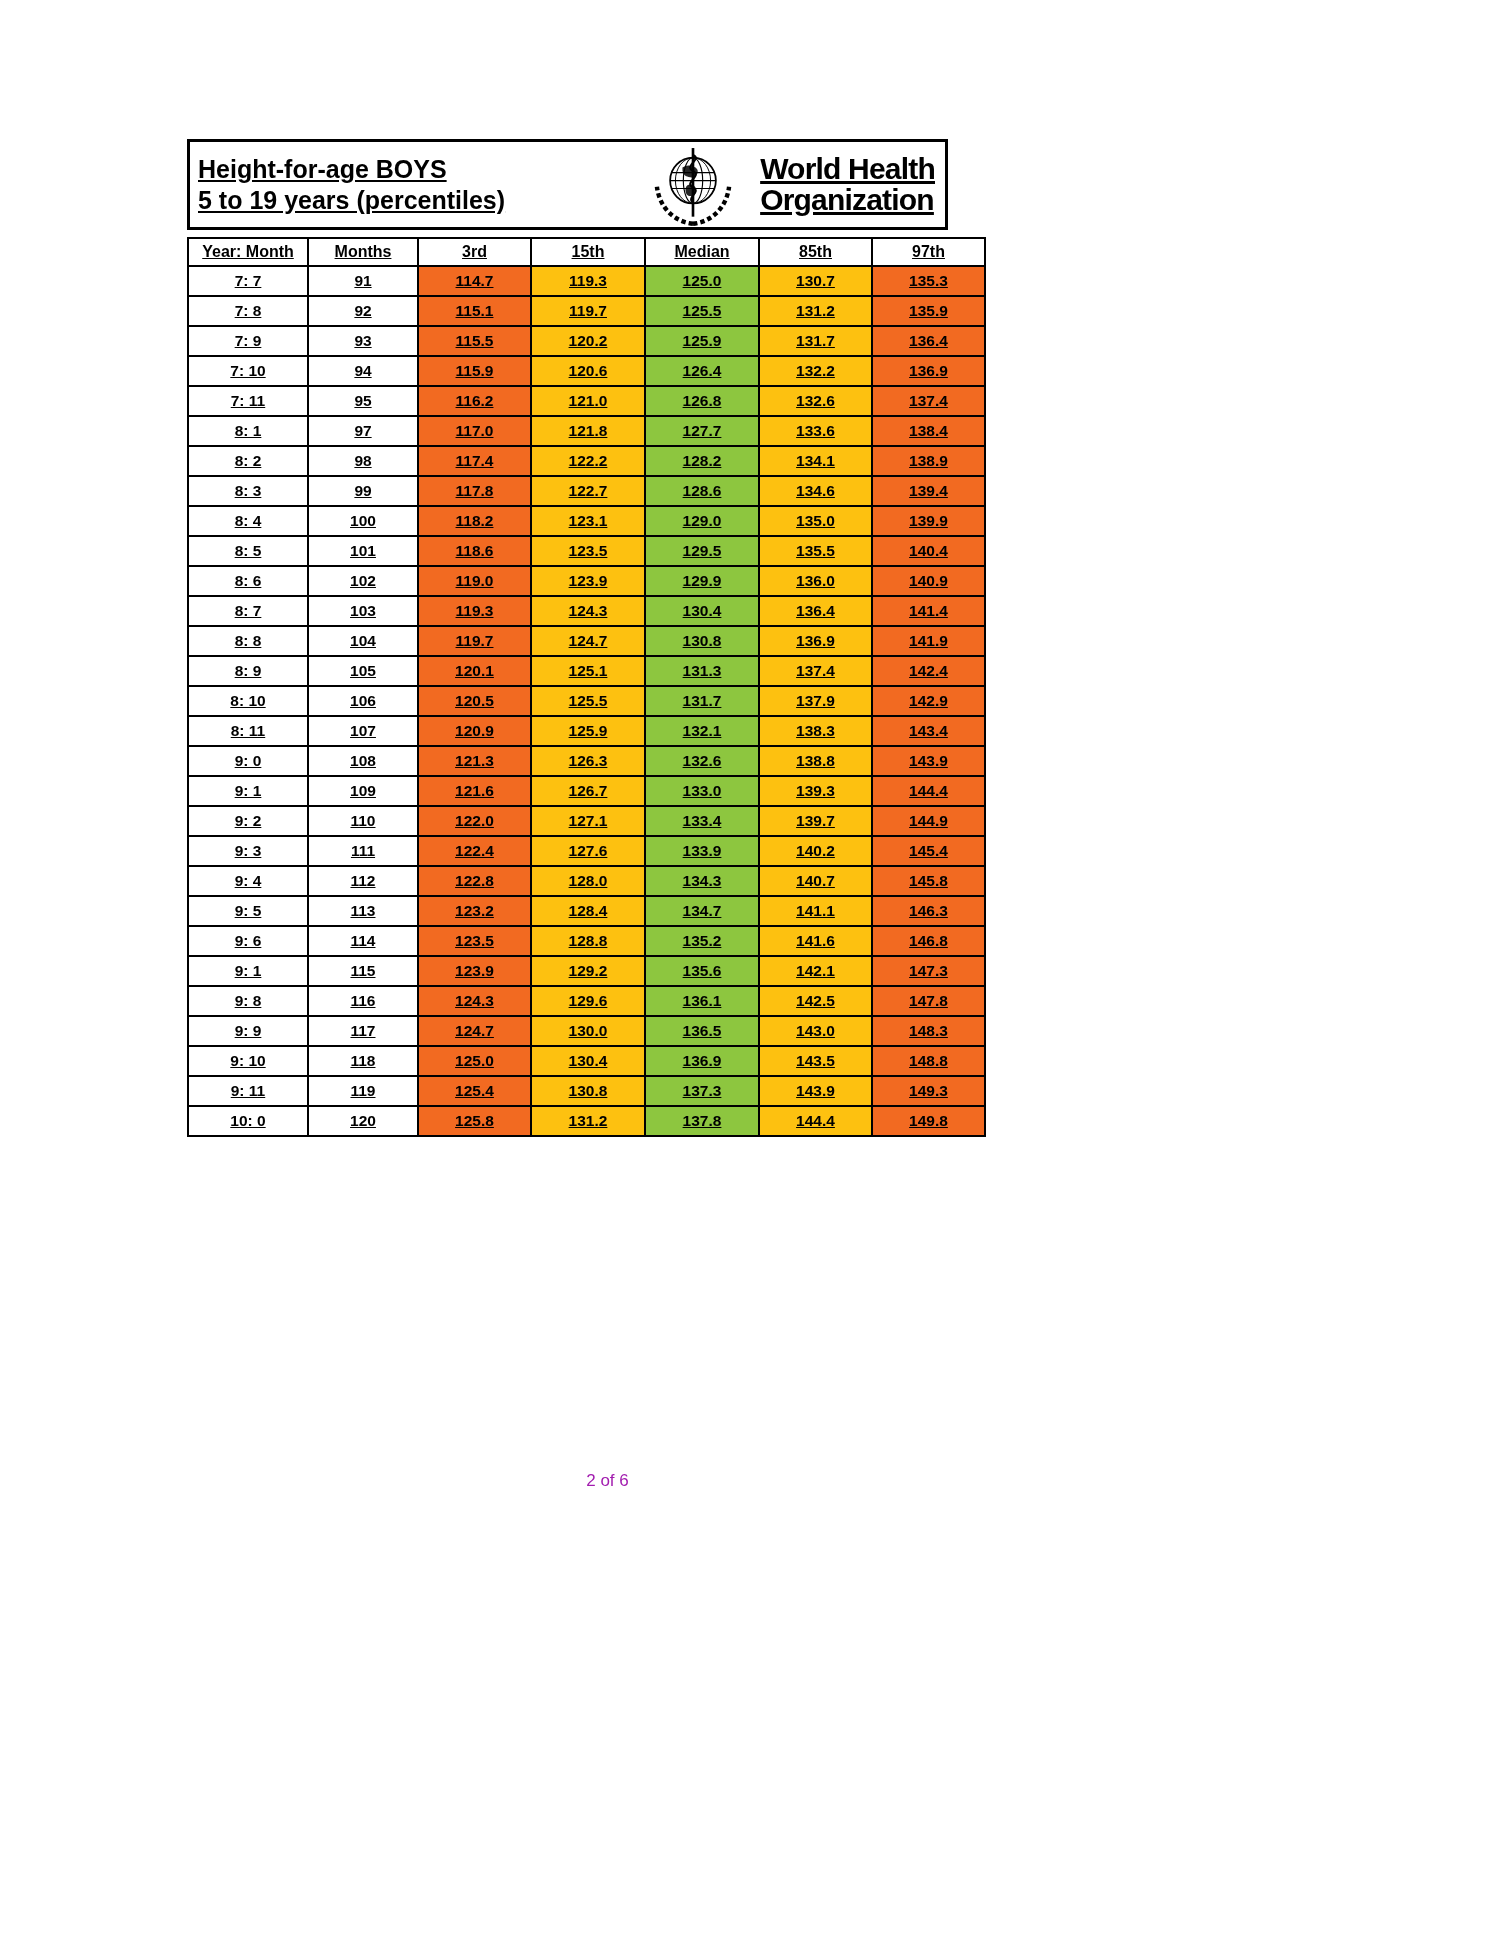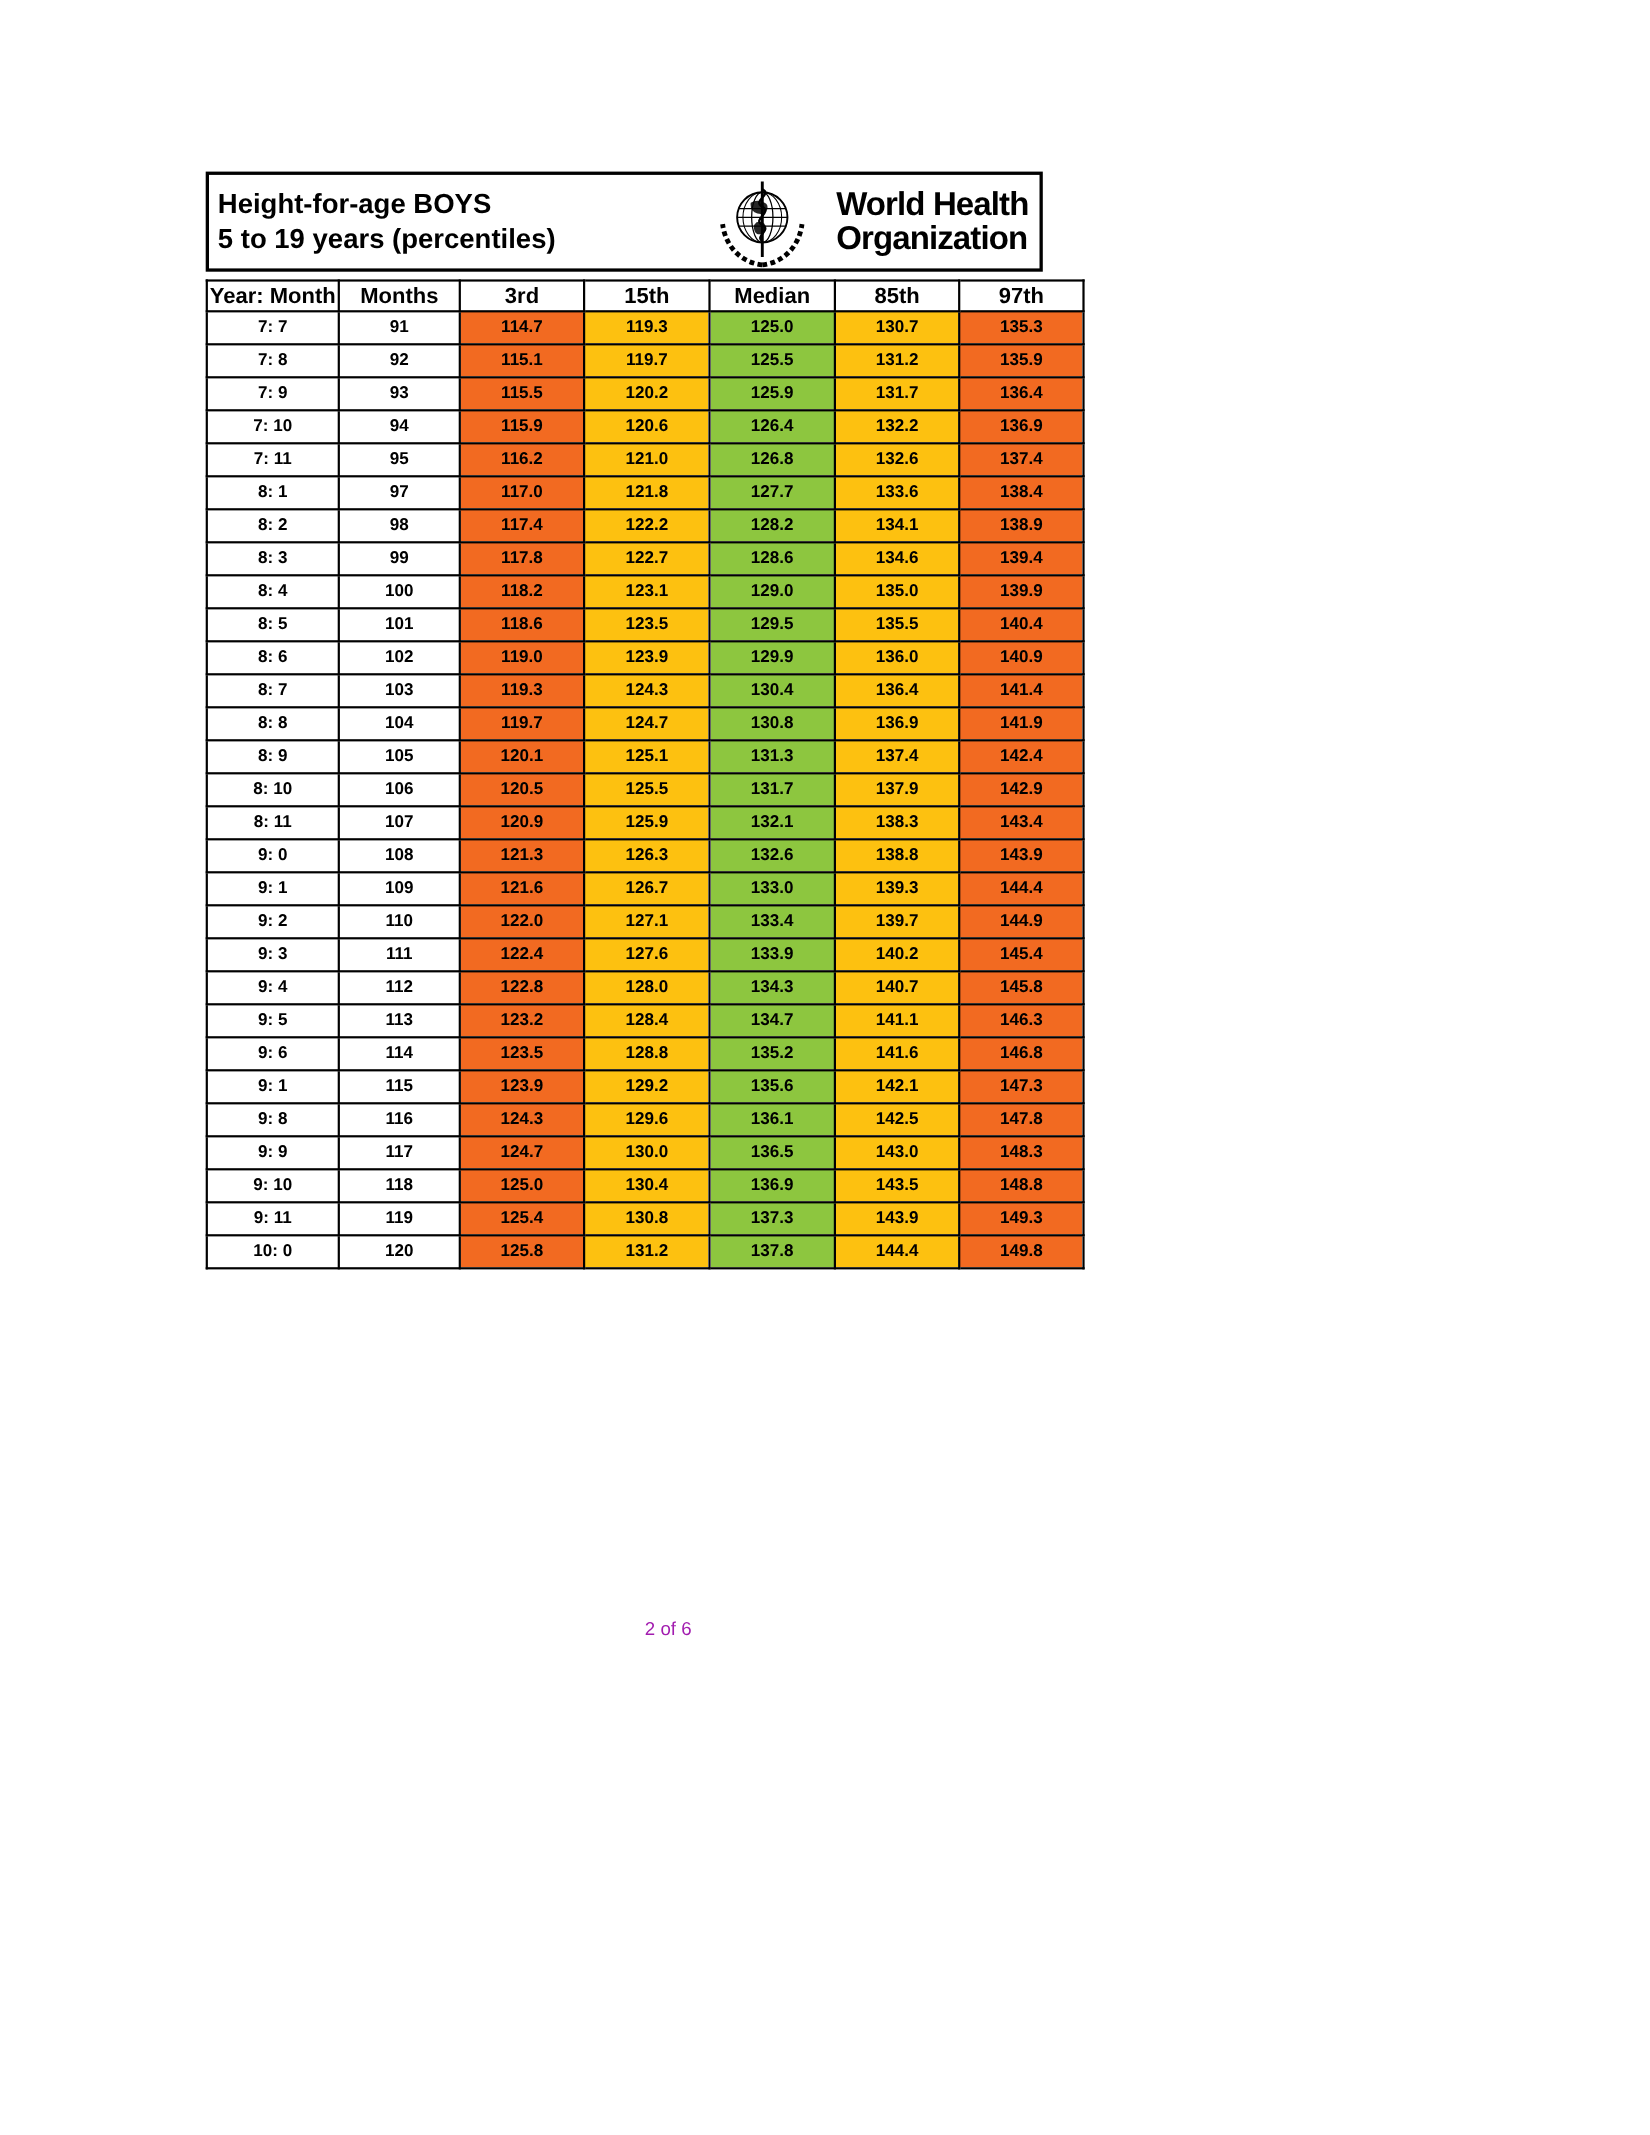--- a/index.html
+++ b/index.html
@@ -2,38 +2,38 @@
 <html style="--c-outer: #F26A21; --c-mid: #FDC110; --c-median: #8DC63F;"><head>
 <meta charset="utf-8">
 <style>
   * { margin:0; padding:0; box-sizing:border-box; }
   html, body { background:#ffffff; }
   body {
     width:1500px; height:1941px; position:relative;
     font-family:"Liberation Sans", sans-serif; color:#000;
     overflow:hidden;
   }
-  .sheet { position:absolute; left:187px; top:156px; width:761px; }
+  .sheet { position:absolute; left:187px; top:139px; width:761px;text-decoration:underline; }
 
   .title-box {
     border:3px solid #000; height:91px;
     display:flex; align-items:center; justify-content:space-between;
     padding:4px 10px 4px 8px;
   }
   .doc-title { font-size:25px; font-weight:bold; line-height:1.22; }
   .who-block { display:flex; align-items:center; gap:22px; }
   .who-emblem svg { display:block; }
   .who-name { font-size:30px; font-weight:bold; line-height:1.02; letter-spacing:-0.8px; }
 
   table.data { border-collapse:collapse; table-layout:fixed; width:100%; margin-top:7px; }
   table.data th, table.data td {
     border:2px solid #000; font-weight:bold; text-align:center;
     overflow:hidden; white-space:nowrap; vertical-align:middle;
   }
-  table.data th { height:28px; font-size:20px; background:#fff; }
+  table.data th { height:28px; font-size:16px; background:#fff; }
   table.data td { height:30px; font-size:15.5px; }
   tbody td:nth-child(3), tbody td:nth-child(7) { background:var(--c-outer, #F26A21); }
   tbody td:nth-child(4), tbody td:nth-child(6) { background:var(--c-mid, #FDC110); }
   tbody td:nth-child(5)                        { background:var(--c-median, #8DC63F); }
 
   .page-footer {
     position:absolute; top:1471px; left:0; width:1215px;
     text-align:center; font-size:17px; color:#a21caf;
   }
 </style>

